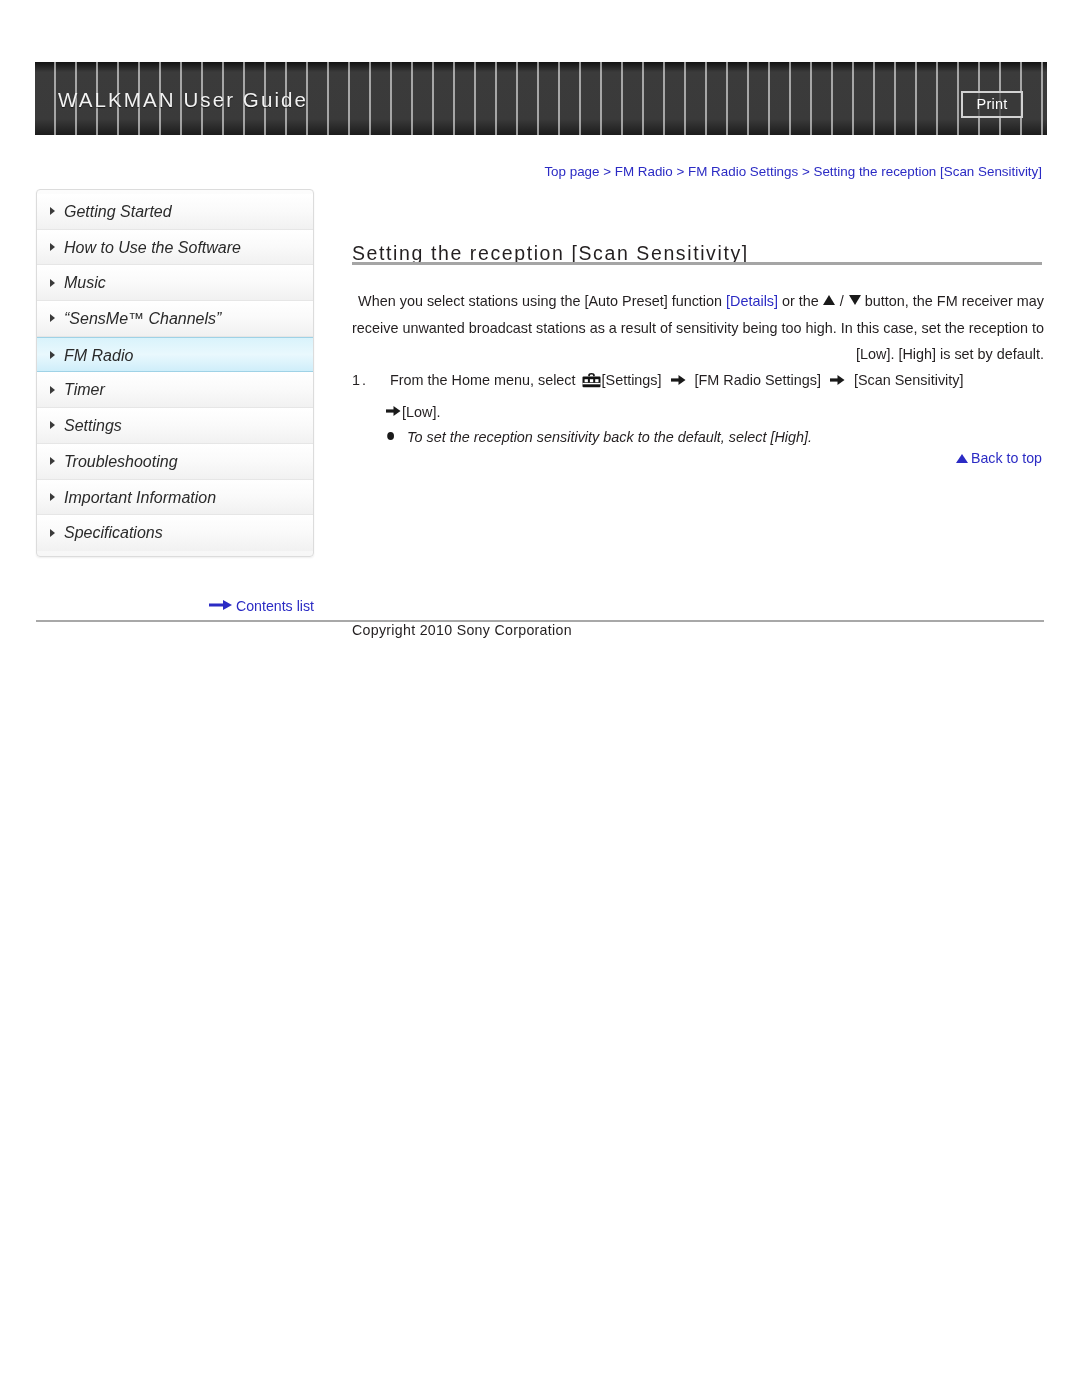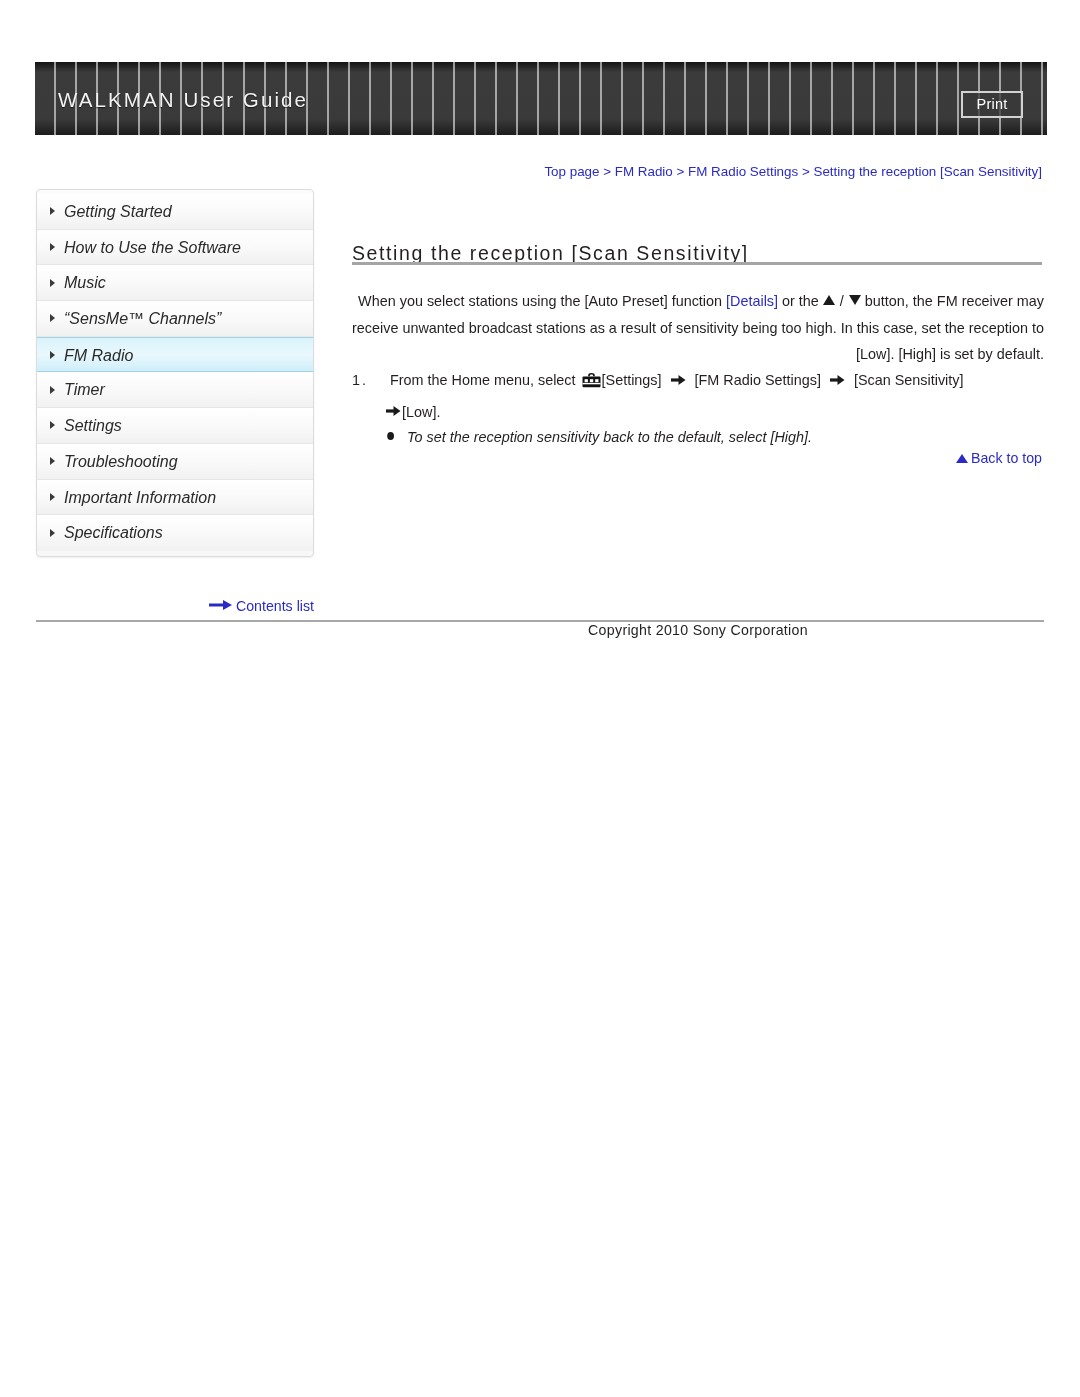--- a/index.html
+++ b/index.html
@@ -245,21 +245,20 @@
     width: 0; height: 0;
     border-left: 6px solid transparent;
     border-right: 6px solid transparent;
     border-bottom: 9px solid #2b2bc4;
   }
 
   .copyright {
     position: absolute;
     left: 352px; top: 622px;
     width: 692px;
-    text-align: center;
     font-size: 14.2px;
     color: #231f20;
     letter-spacing: 0.3px;
   }
 
   .page-number {
     position: absolute;
     left: 0; top: 1330px;
     width: 1080px;
     text-align: center;

